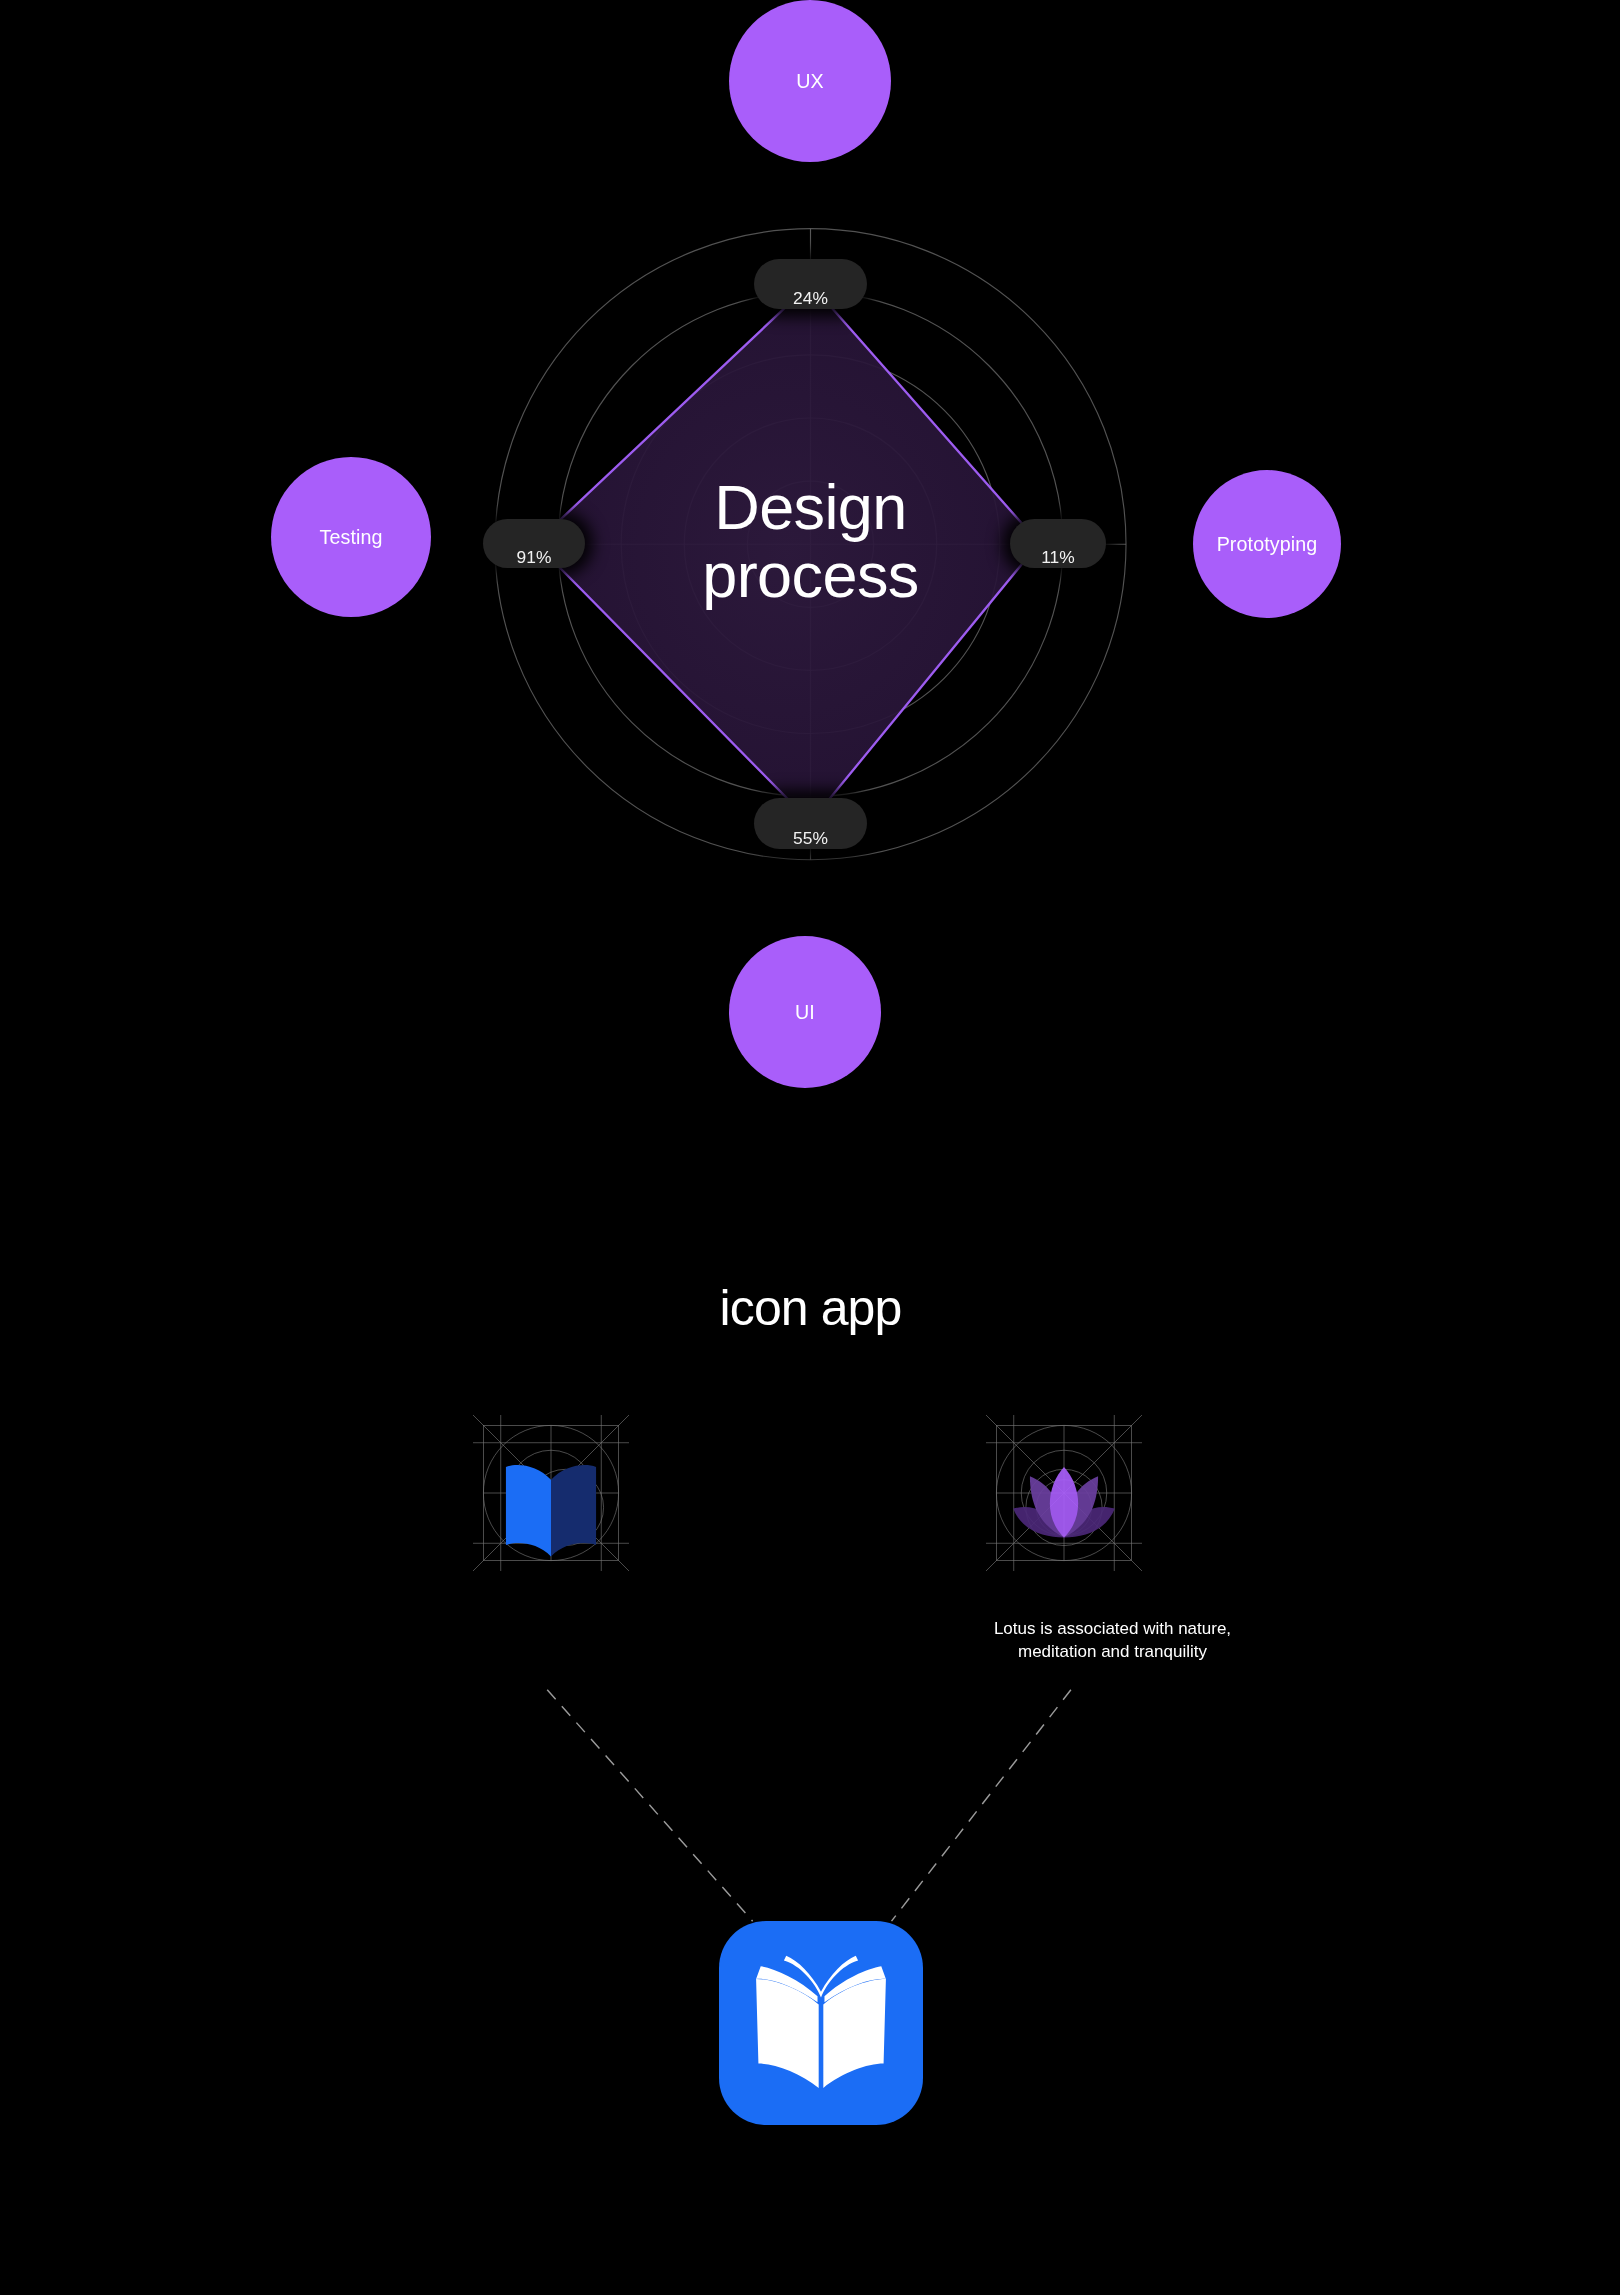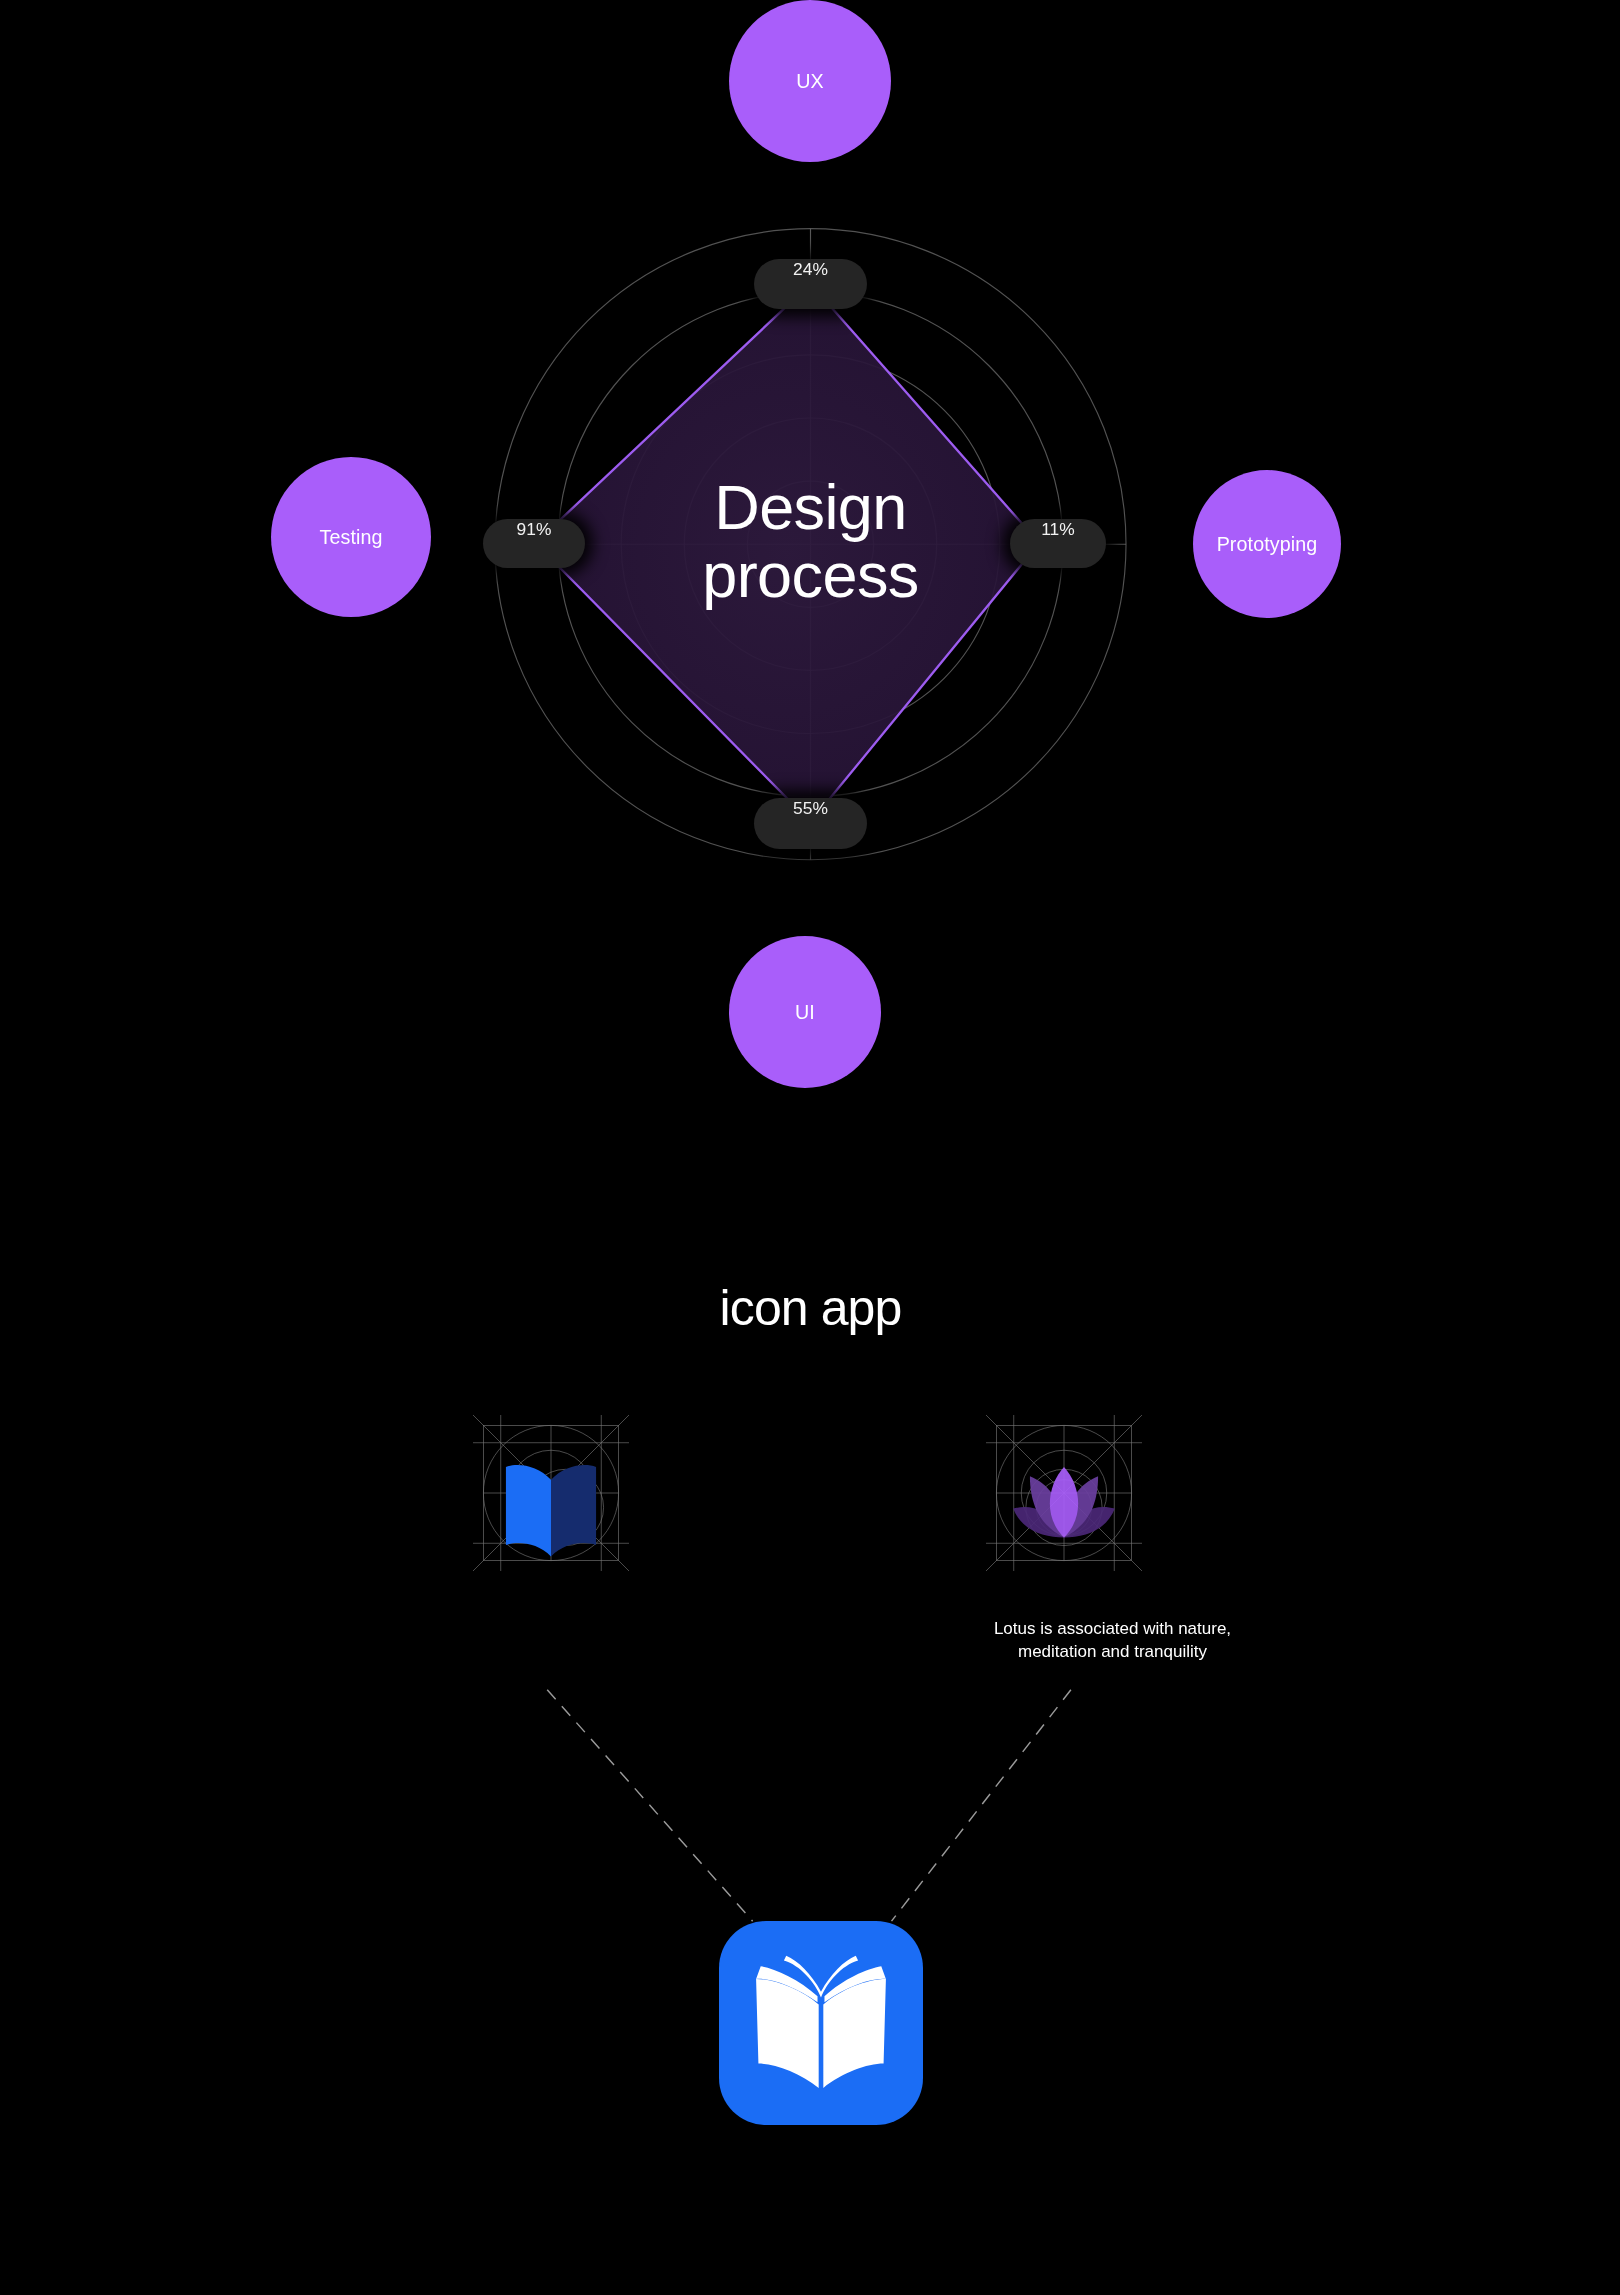--- a/index.html
+++ b/index.html
@@ -23,21 +23,21 @@
   }
   .node-ux        { left:729px; top:0px;    width:162px; height:162px; font-size:19.7px; }
   .node-proto     { left:1193px; top:470px;  width:148px; height:148px; font-size:19.7px; }
   .node-ui        { left:729px; top:936px; width:152px; height:152px; font-size:19.7px; }
   .node-testing   { left:271px;  top:457px;  width:160px; height:160px; font-size:19.7px; }
 
   .pct-badge {
     position:absolute;
     background:#252525;
     border-radius:578px;
-    display:flex; align-items:flex-start; justify-content:center;
+    display:flex; align-items:flex-end; justify-content:center;
     color:#f2f2f2; font-size:17.4px; font-weight:400;
     box-shadow:0 0 15px 8px rgba(0,0,0,0.95);
     z-index:6;
   }
   .badge-top    { left:754px; top:259px;  width:113px; height:50px; }
   .badge-right  { left:1010px; top:519px;  width:96px; height:49px; }
   .badge-bottom { left:754px; top:798px; width:113px; height:51px; }
   .badge-left   { left:483px;  top:519px;  width:102px; height:49px; }
 
   .radar-center-title {

